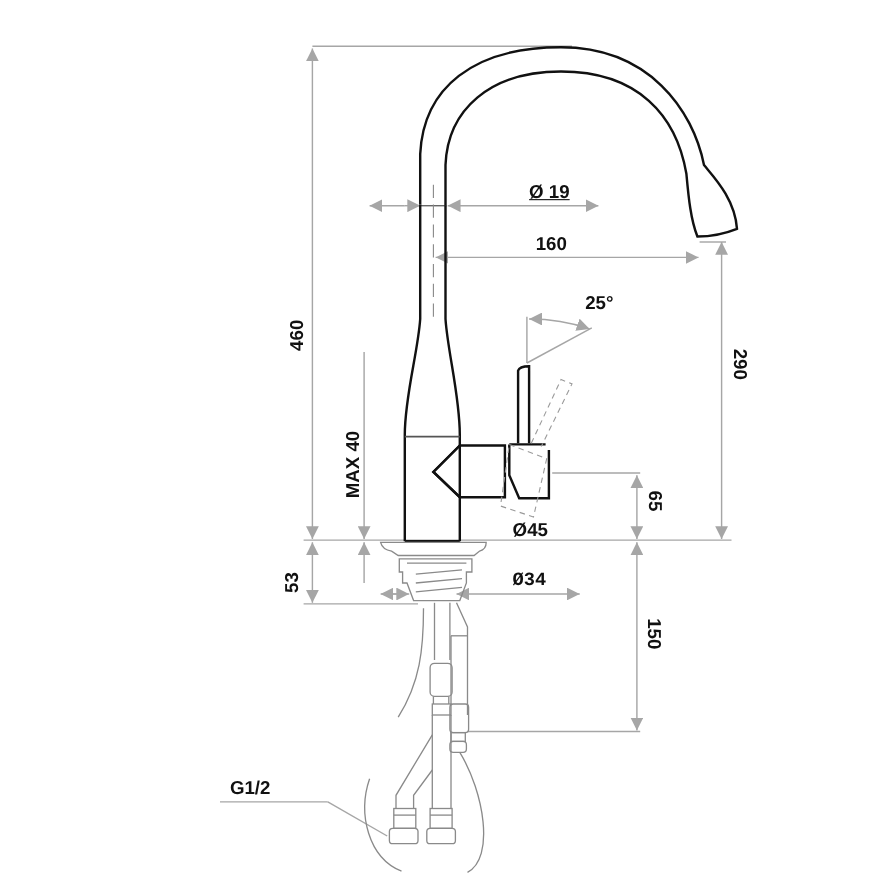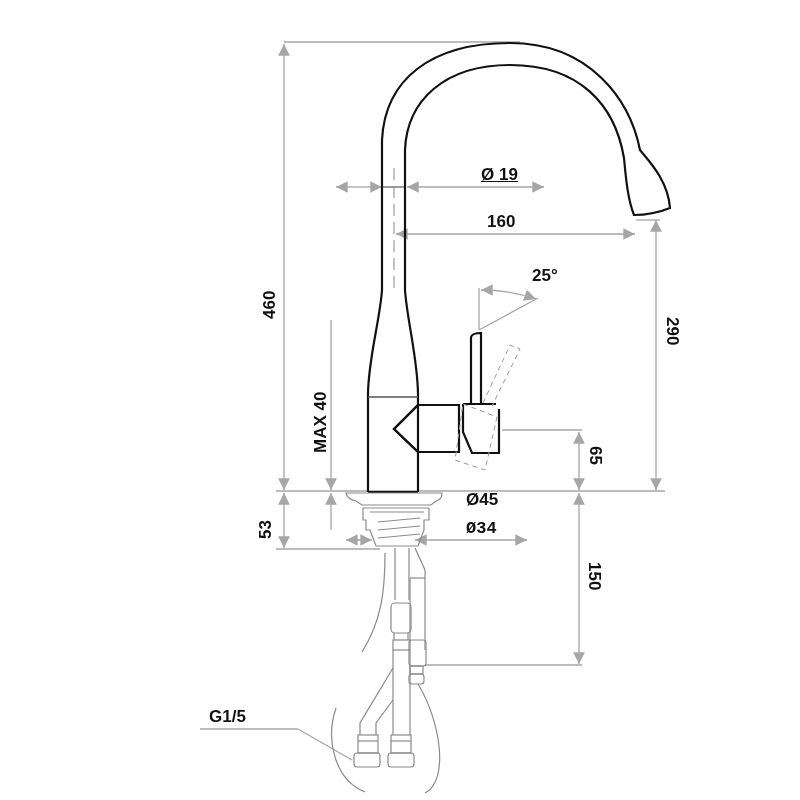--- a/index.html
+++ b/index.html
@@ -129,17 +129,17 @@
   </g>
 </svg>
 
 <div class="lbl rot" style="left:250px; top:290px; width:40px; height:18px;">460</div>
 <div class="lbl" style="left:481px; top:166px;text-decoration:underline;">Ø 19</div>
 <div class="lbl" style="left:487px; top:213px;">160</div>
 <div class="lbl" style="left:506px; top:267px;margin-left:26px;">25°</div>
 <div class="lbl rotcw" style="left:650px; top:330px; width:44px; height:18px;">290</div>
 <div class="lbl rot" style="left:282px; top:405px; width:78px; height:18px;">MAX 40</div>
 <div class="lbl rotcw" style="left:580px; top:452px; width:30px; height:18px;">65</div>
-<div class="lbl" style="left:466px; top:473px;margin-top:18px;">Ø45</div>
+<div class="lbl" style="left:466px; top:473px;">Ø45</div>
 <div class="lbl rot" style="left:251px; top:515px; width:30px; height:18px;">53</div>
 <div class="lbl" style="left:466px; top:520px;font-family:Liberation Mono, monospace;">Ø34</div>
 <div class="lbl rotcw" style="left:574px; top:573px; width:40px; height:18px;">150</div>
-<div class="lbl" style="left:209px; top:708px;">G1/5</div>
+<div class="lbl" style="left:209px; top:708px;">G1/2</div>
 
 </body></html>

